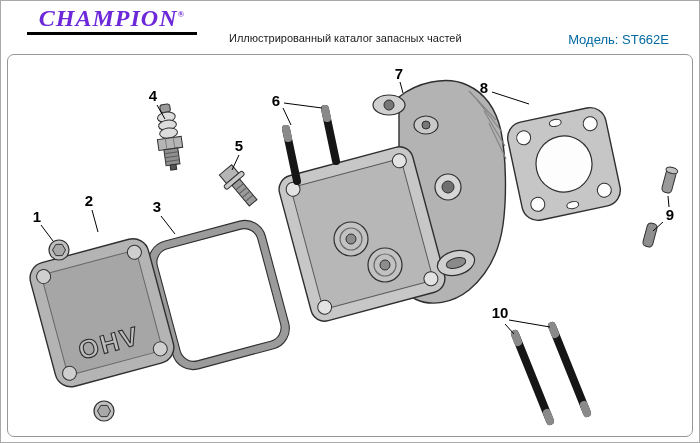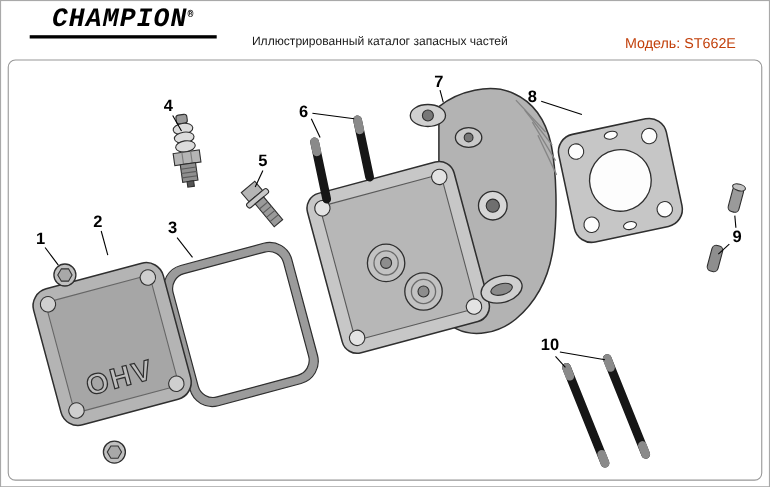--- a/index.html
+++ b/index.html
@@ -4,33 +4,33 @@
 <style>
   html,body { margin:0; padding:0; background:#e8e8e8; }
   .page {
     position:relative; width:700px; height:443px; background:#ffffff;
     border:1px solid #a9a9a9; box-sizing:border-box; overflow:hidden;
     font-family:"Liberation Sans", sans-serif; color:#111;
   }
   
   .logo {
     position:absolute; left:26px; top:5px; width:170px;
-    font-family:Liberation Mono, monospace; color:#000000;
+    font-family:Liberation Serif, serif; color:#6d28d9;
   }
   .logo .brand {
     font-style:italic; font-weight:bold; font-size:24px; letter-spacing:1px;
     text-align:center; border-bottom:3px solid #000; line-height:1.05; padding-bottom:1px;
   }
   .logo .brand sup { font-size:9px; font-style:normal; }
   .logo .tagline {
     font-style:italic; font-weight:bold; font-size:14px; text-align:center;
     border-bottom:3px solid #000; padding:0 0 2px 0; line-height:1.2;
   }
   .catalog-title { position:absolute; left:228px; top:31px; font-size:11px; color:#1a1a1a; }
-  .model-label  { position:absolute; right:30px; top:31px; font-size:13px; color:#c2410c; }
+  .model-label  { position:absolute; right:30px; top:31px; font-size:13px; color:#0369a1; }
   
   .diagram-frame {
     position:absolute; left:6px; right:6px; top:53px; bottom:5px;
     border:1px solid #979797; border-radius:7px;
   }
   svg.exploded { position:absolute; left:0; top:0; width:700px; height:443px; }
   .callout { font:bold 15px "Liberation Sans", sans-serif; fill:#000; }
   .leader  { stroke:#000; stroke-width:1; }
   .ohv-text{ font:bold 26px "Liberation Sans", sans-serif; fill:#bdbdbd;
              stroke:#2d2d2d; stroke-width:1.1; letter-spacing:2px; }

